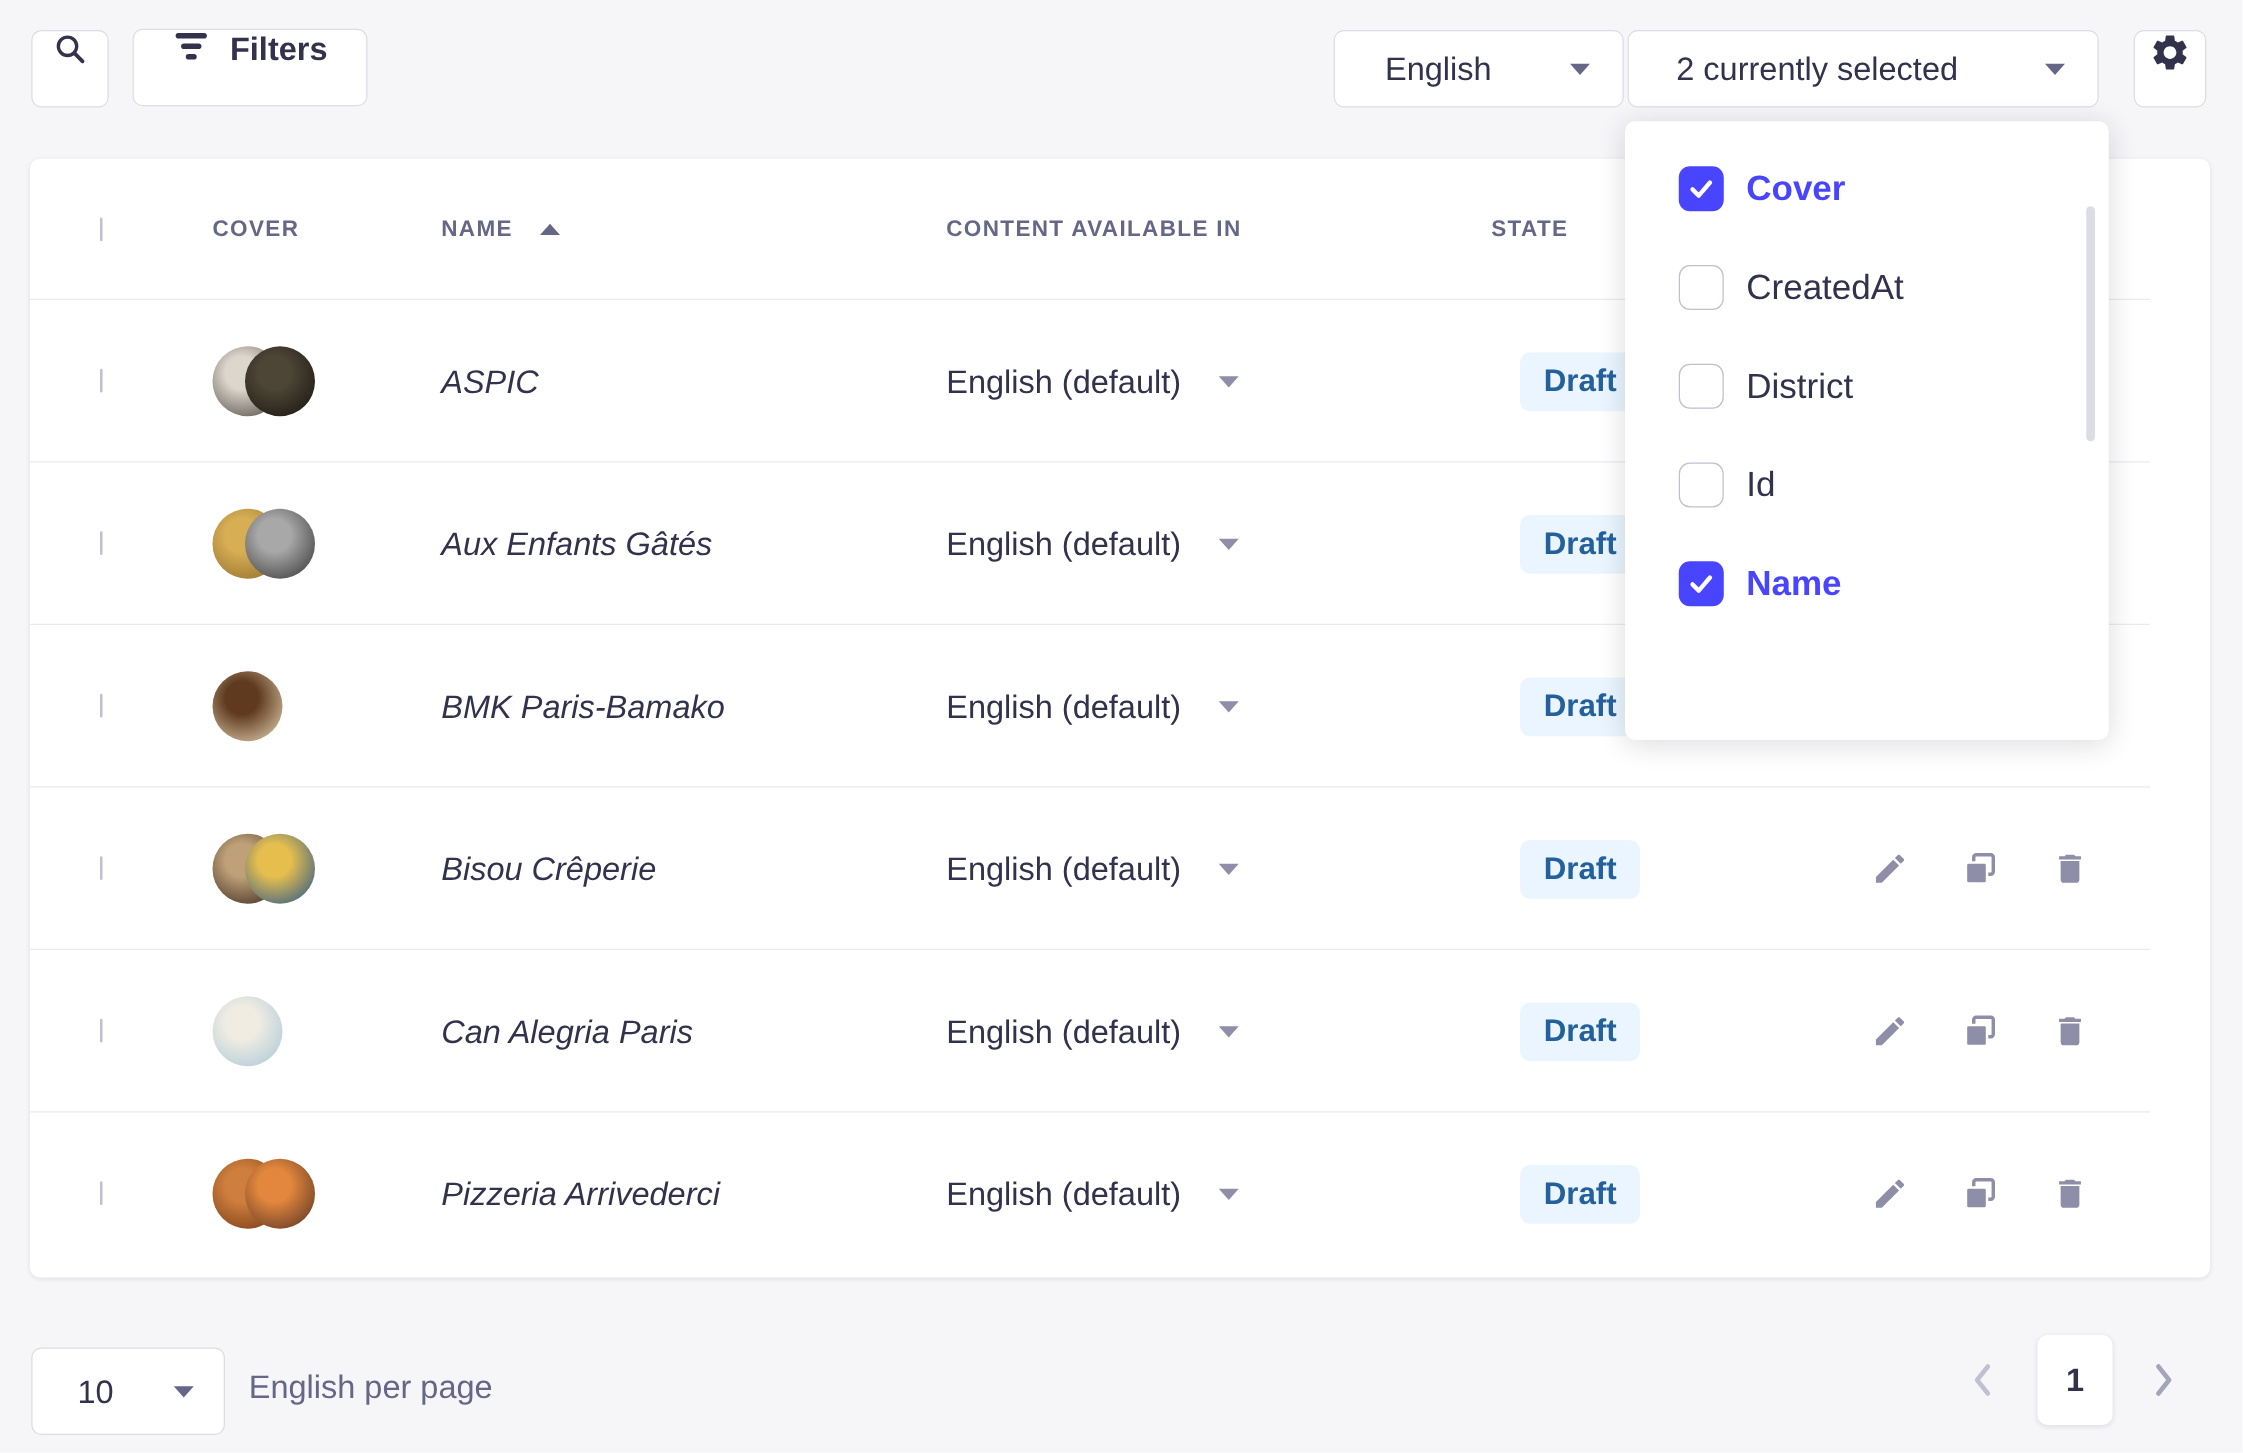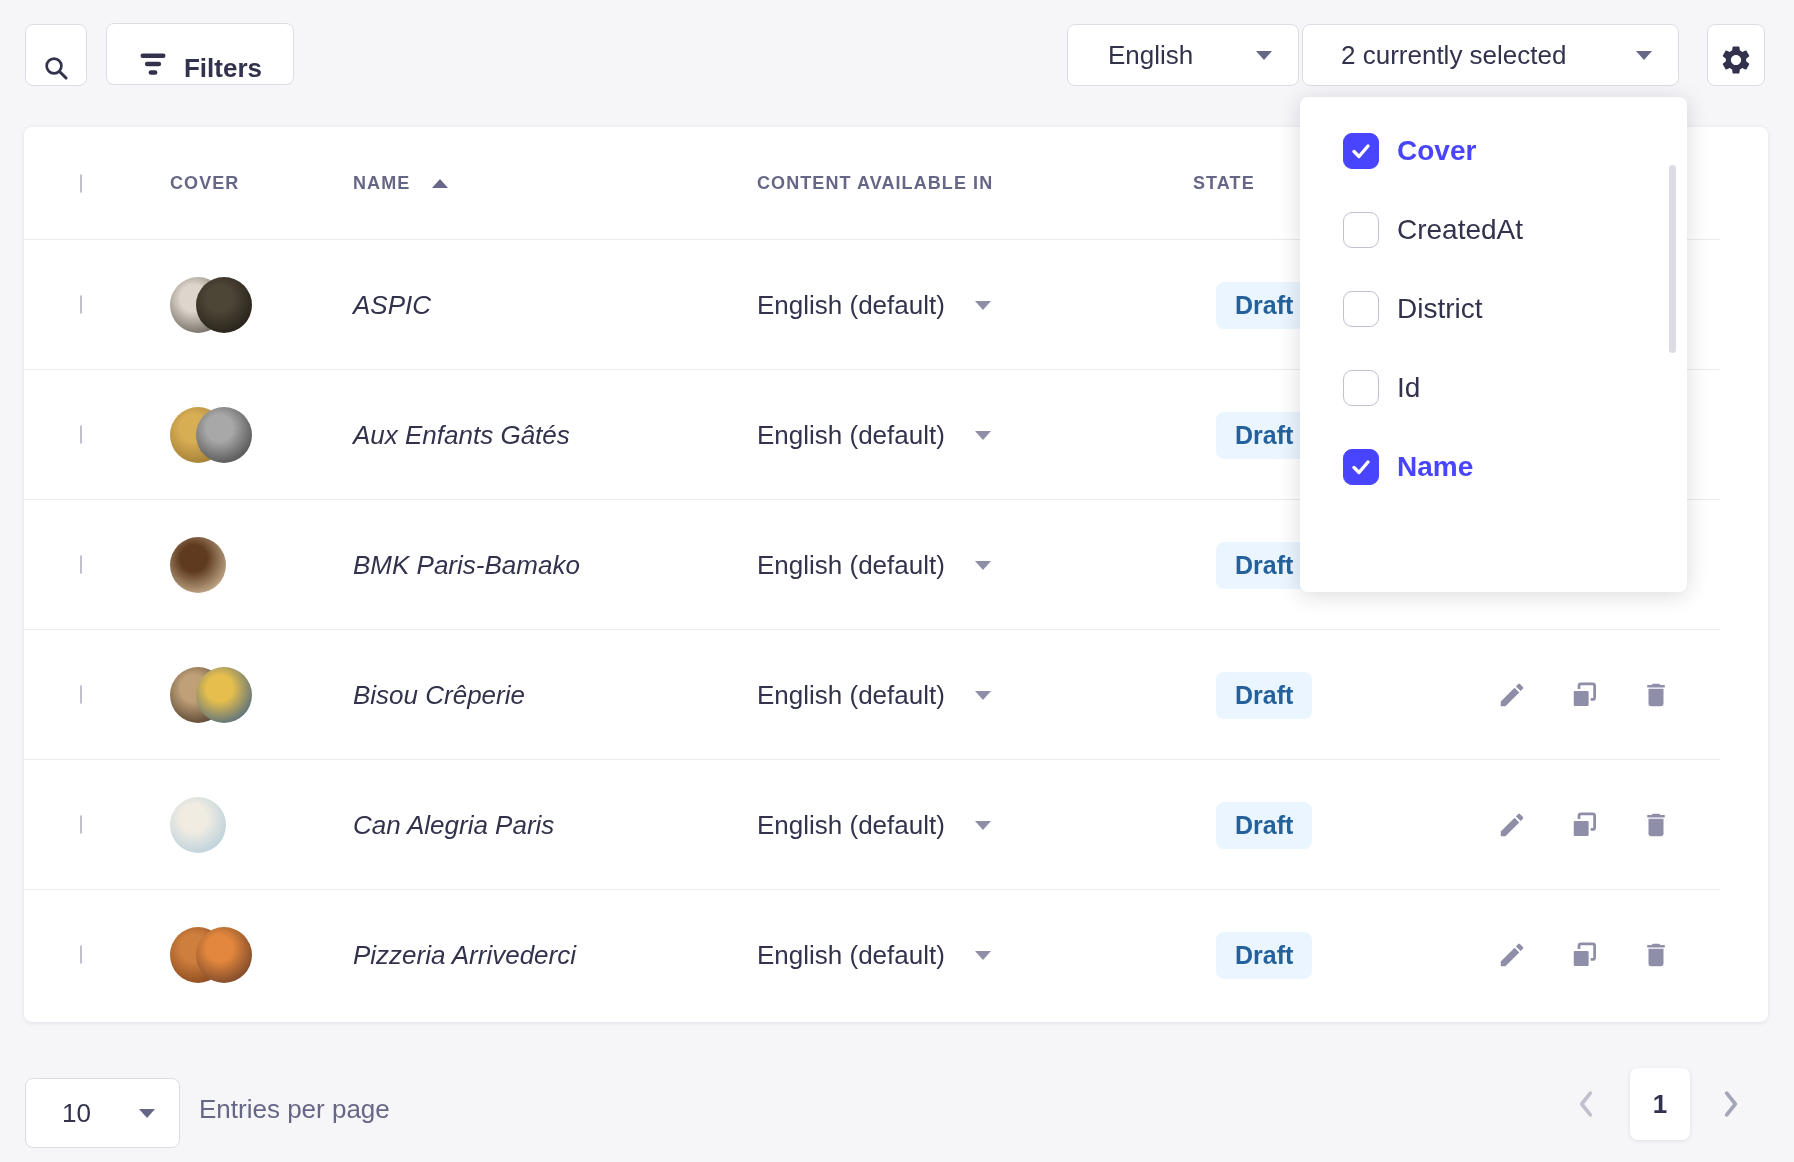--- a/index.html
+++ b/index.html
@@ -4,21 +4,21 @@
 <style>
   * { margin:0; padding:0; box-sizing:border-box; }
   html,body { width:1794px; height:1162px; }
   body { font-family:"Liberation Sans", sans-serif; background:#f6f6f9; position:relative; overflow:hidden; }
 
   .abs { position:absolute; }
 
   
   .tb-btn {
     background:#fff; border:1px solid #dcdce4; border-radius:8px;
-    display:flex; align-items:flex-end; justify-content:center; cursor:pointer;
+    display:flex; align-items:flex-start; justify-content:center; cursor:pointer;
   }
   .btn-search { left:25px; top:24px; width:62px; height:62px; }
   .btn-filters { left:106px; top:23px; width:188px; height:62px; gap:16px; font-size:26px; font-weight:600; color:#32324d; }
   .select { 
     background:#fff; border:1px solid #dcdce4; border-radius:8px; cursor:pointer;
     display:flex; align-items:center; justify-content:space-between;
     font-size:26px; color:#32324d;
   }
   .select-locale { left:1067px; top:24px; width:232px; height:62px; padding:0 26px 0 40px; }
   .select-columns { left:1302px; top:24px; width:377px; height:62px; padding:0 26px 0 38px; }
@@ -374,21 +374,21 @@
       </span>
     <span class="dd-label">Name</span>
   </div>
   <span class="pop-scrollbar"></span>
 </div>
 
 <div class="abs select select-pagesize">
   <span>10</span>
   <span class="caret-down"></span>
 </div>
-<div class="abs entries-label">Entries per page</div>
+<div class="abs entries-label">English per page</div>
 
 <button class="abs pg-btn pg-prev">
   <svg width="18" height="28" viewBox="0 0 16 26">
       <polyline points="12,3 4,13 12,23" fill="none" stroke="#c0c0cf" stroke-width="3.4" stroke-linecap="round" stroke-linejoin="round"></polyline>
     </svg>
 </button>
 <div class="abs pg-current">1</div>
 <button class="abs pg-btn pg-next">
   <svg width="18" height="28" viewBox="0 0 16 26">
       <polyline points="4,3 12,13 4,23" fill="none" stroke="#a5a5ba" stroke-width="3.4" stroke-linecap="round" stroke-linejoin="round"></polyline>

